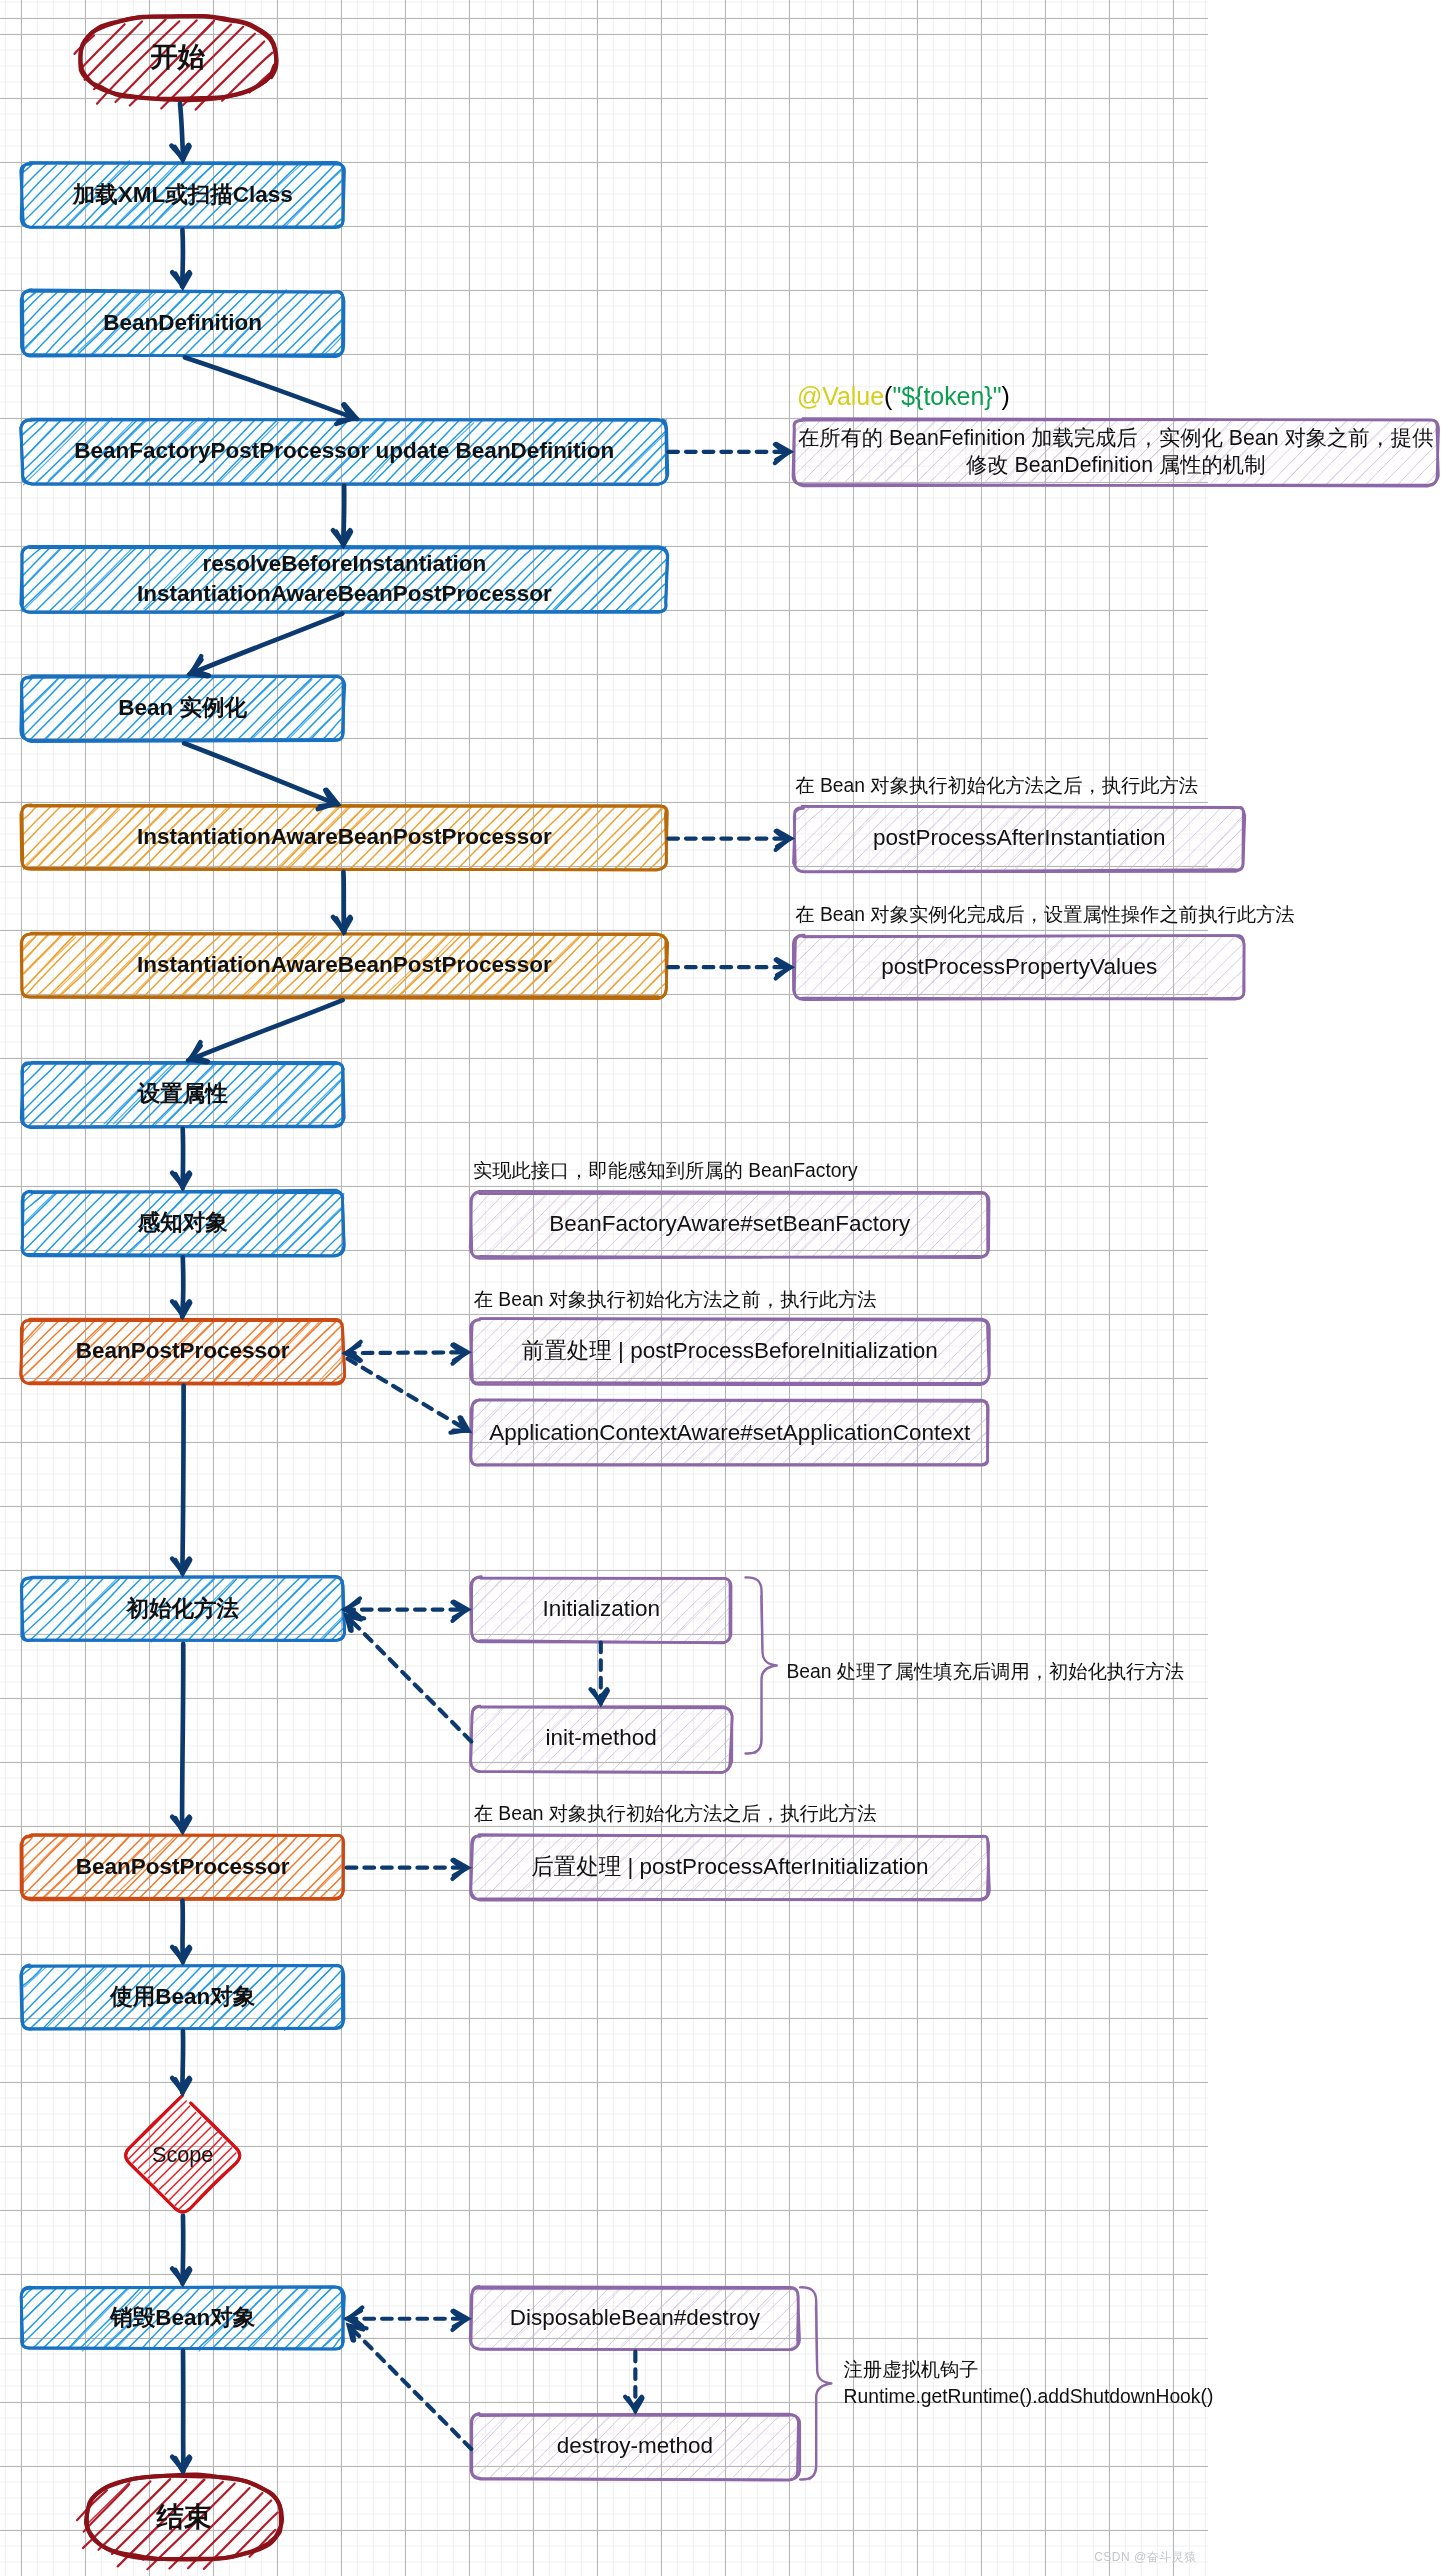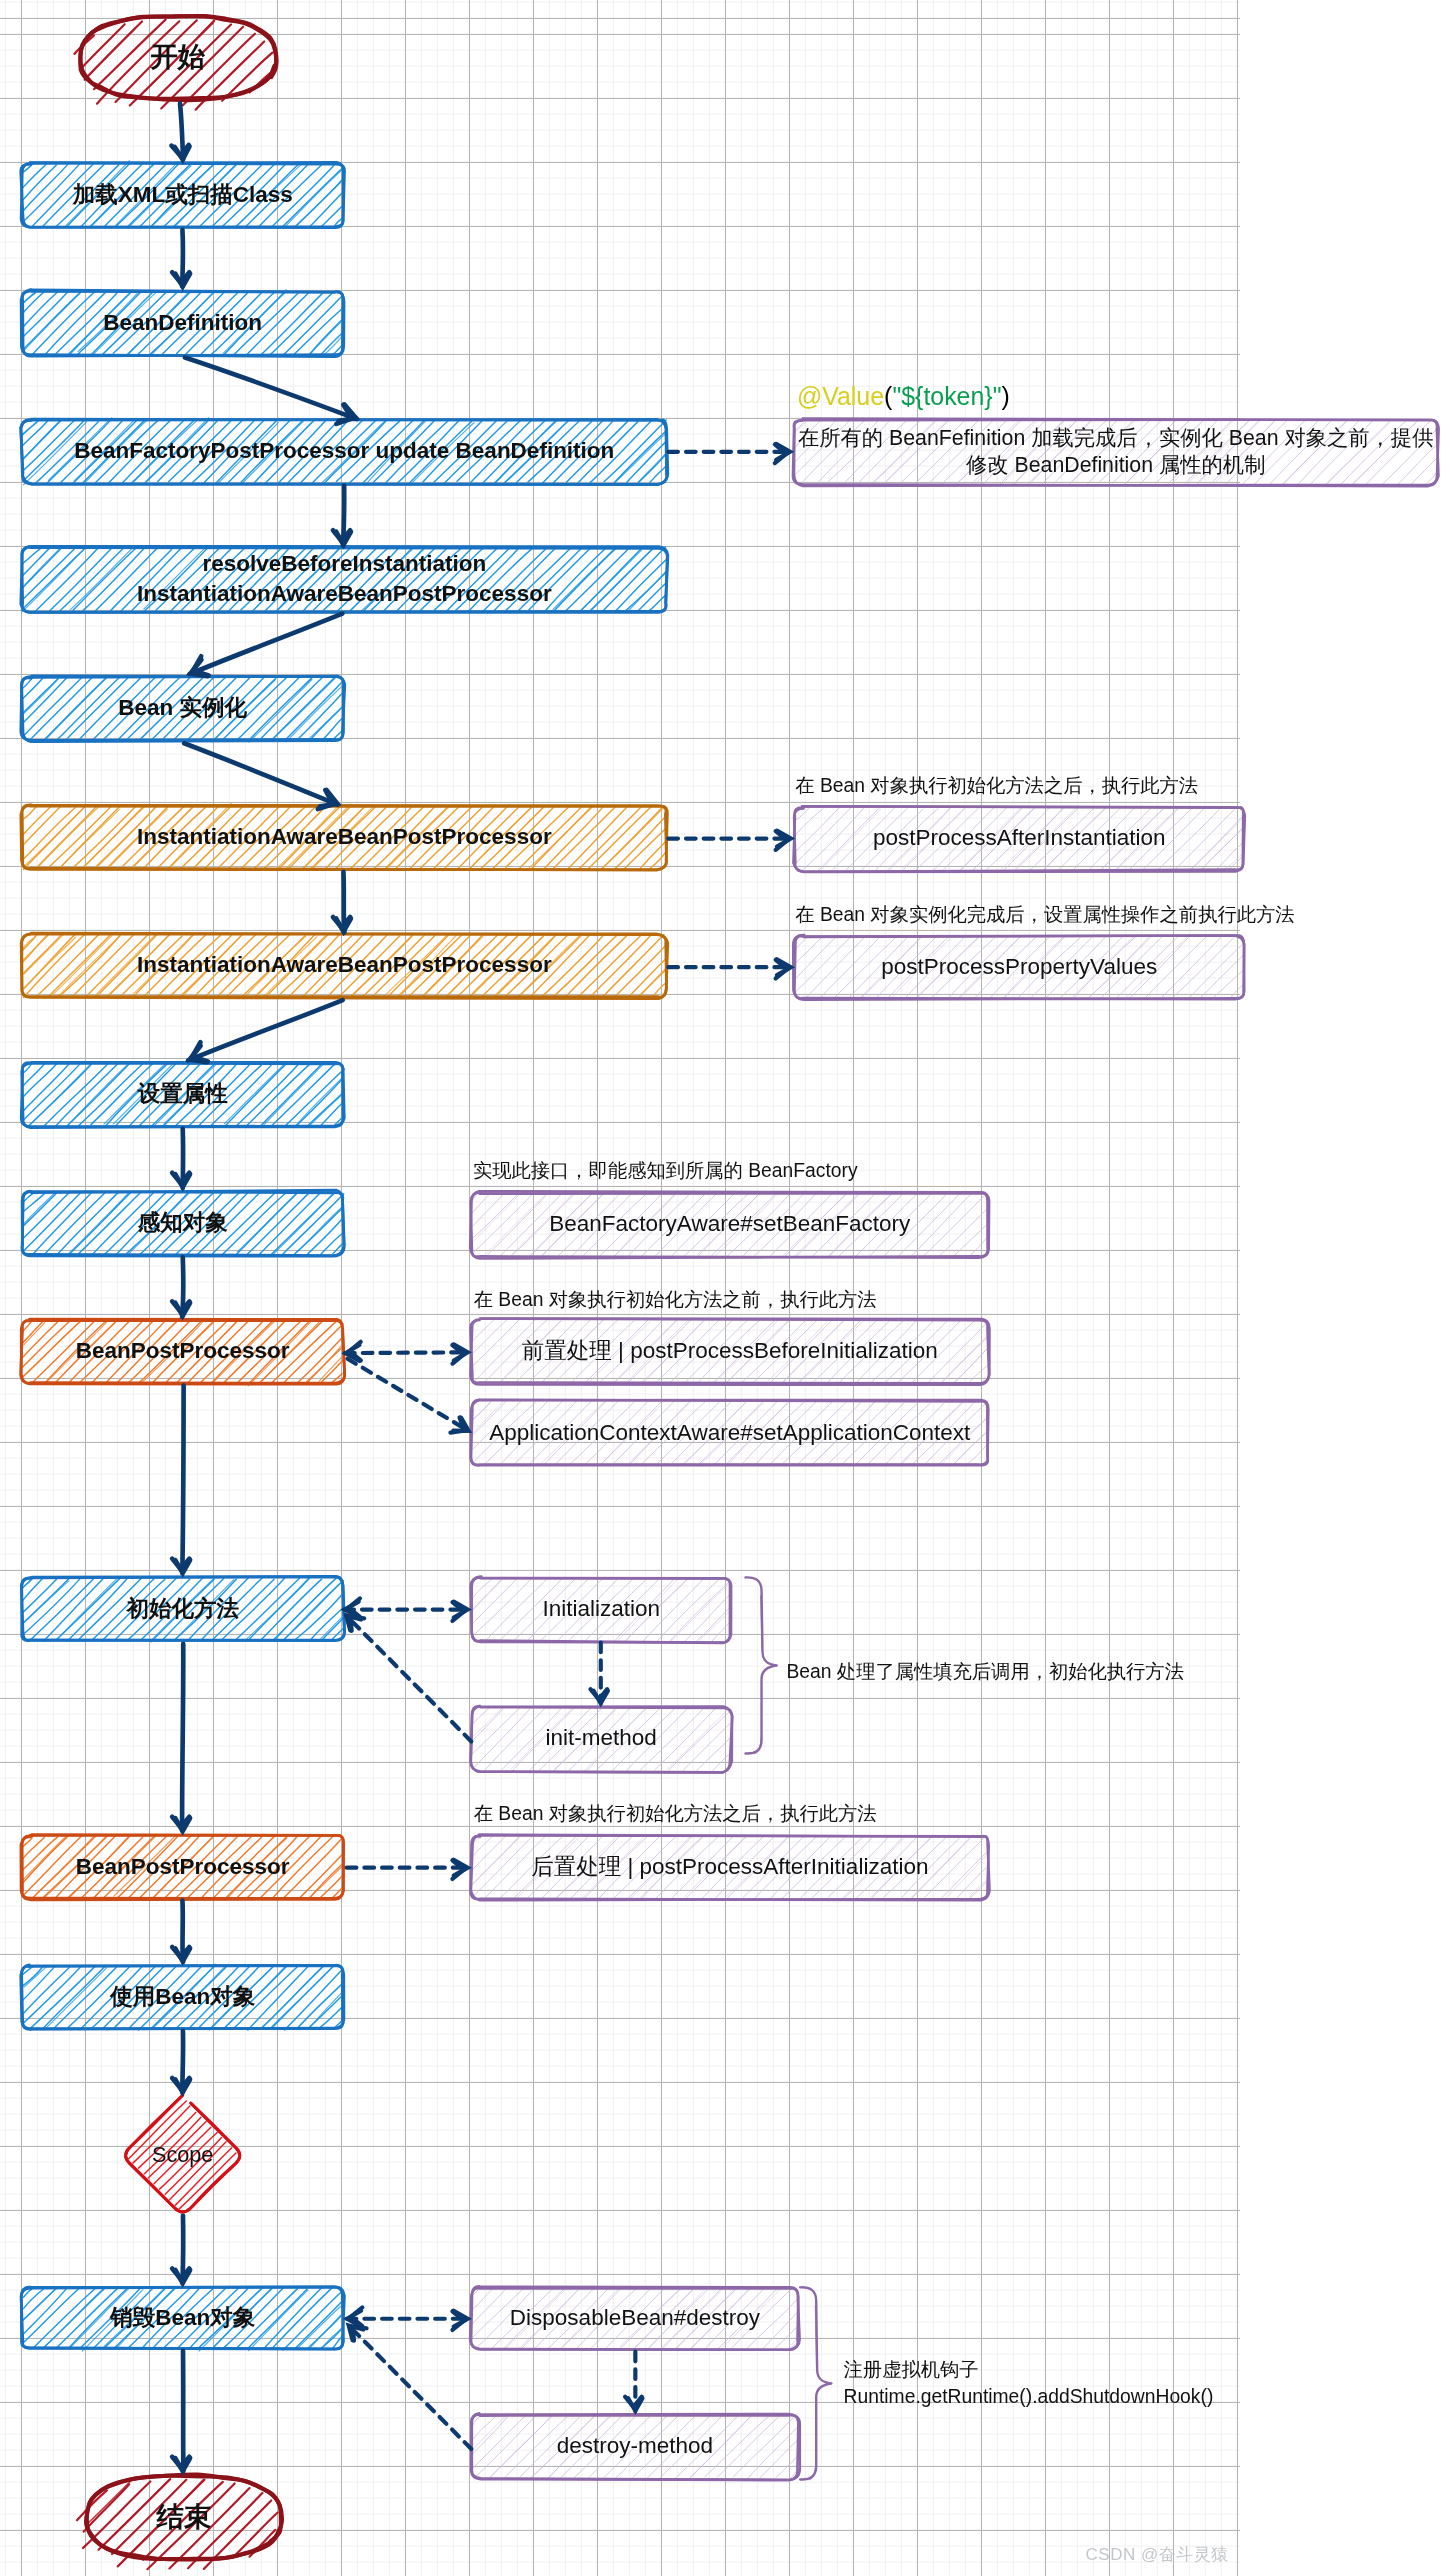--- a/index.html
+++ b/index.html
@@ -5,23 +5,23 @@
   html,body{margin:0;padding:0;background:#fff;}
   body{width:1454px;height:2576px;overflow:hidden;
        font-family:"Liberation Sans",sans-serif;}
   #page{position:relative;width:1208px;height:2576px;
       background-color:#ffffff;
       background-image:
         repeating-linear-gradient(to right, #b4b4b4 0 0.8px, transparent 0.8px 64px),
         repeating-linear-gradient(to bottom, #b4b4b4 0 0.8px, transparent 0.8px 64px),
         repeating-linear-gradient(to right, #efefef 0 0.8px, transparent 0.8px 16px),
         repeating-linear-gradient(to bottom, #efefef 0 0.8px, transparent 0.8px 16px);
-      background-position: 21px 34px, 21px 34px, 4.8px 1.6px, 4.8px 1.6px; padding-left: 32px;}
+      background-position: 21px 34px, 21px 34px, 4.8px 1.6px, 4.8px 1.6px;}
   svg#svg{position:absolute;left:0;top:0;width:1454px;height:2576px;}
-  .wm{position:absolute;right:11.3px;bottom:9.6px;color:#c3c7cb;font-size:17px;
+  .wm{position:absolute;right:11.3px;bottom:9.6px;color:#c3c7cb;font-size:12px;
       font-family:"Liberation Sans",sans-serif;letter-spacing:0.5px;}
 </style>
 </head>
 <body>
 
 <div id="page">
   <svg id="svg" viewBox="0 0 1808 3204">
       <g>
         <g>
           <path d="M92.33 67.10 C99.86 57.94 109.11 51.48 116.64 44.02" fill="none" stroke="#b31a28" stroke-width="2.7" stroke-linecap="round" opacity="1"></path>

